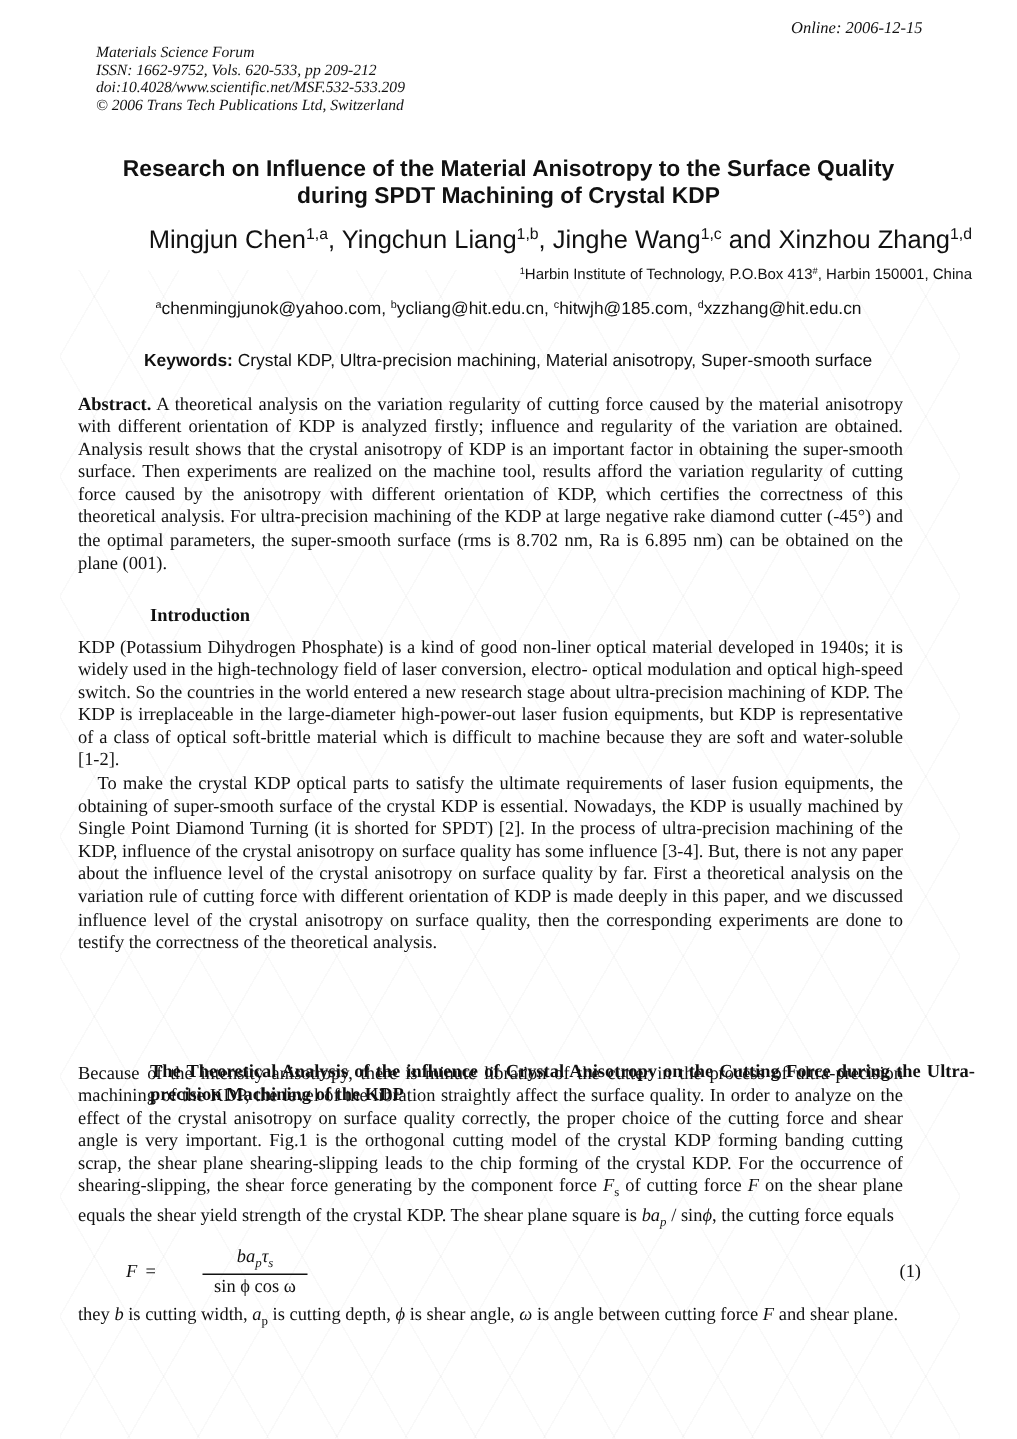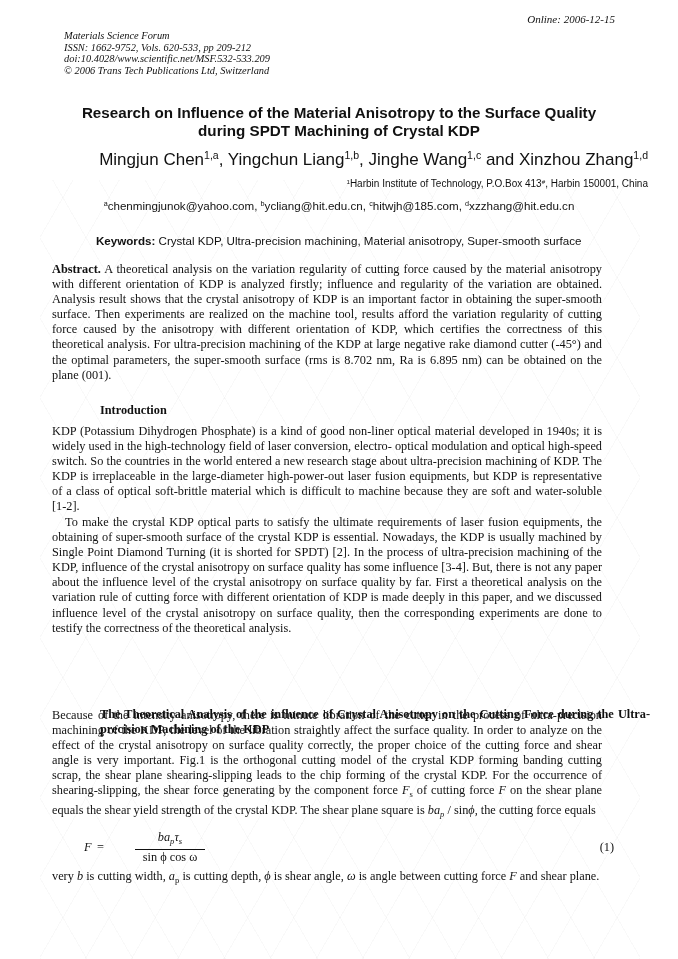--- a/index.html
+++ b/index.html
@@ -115,13 +115,13 @@
 <div class="equation">
   <span class="eq-lhs">F</span>
   <span class="eq-eq">=</span>
   <div class="frac">
     <div class="num"><span>ba</span><sub>p</sub><span>τ</span><sub>s</sub></div>
     <div class="den">sin ϕ cos ω</div>
   </div>
   <span class="eq-num">(1)</span>
 </div>
 
-<div class="para" style="top:869px;"><span>very </span><i>b</i><span> is cutting width, </span><i>a</i><sub>p</sub><span> is cutting depth, </span><i>ϕ</i><span> is shear angle, </span><i>ω</i><span> is angle between cutting force </span><i>F</i><span> and shear plane.</span></div>
+<div class="para" style="top:869px;"><span>they </span><i>b</i><span> is cutting width, </span><i>a</i><sub>p</sub><span> is cutting depth, </span><i>ϕ</i><span> is shear angle, </span><i>ω</i><span> is angle between cutting force </span><i>F</i><span> and shear plane.</span></div>
 
 </body></html>

